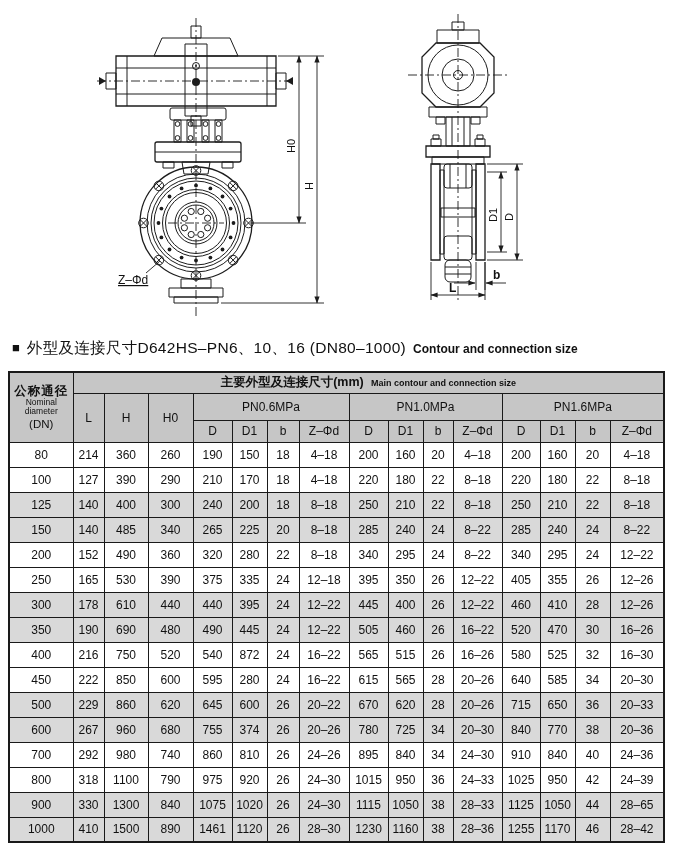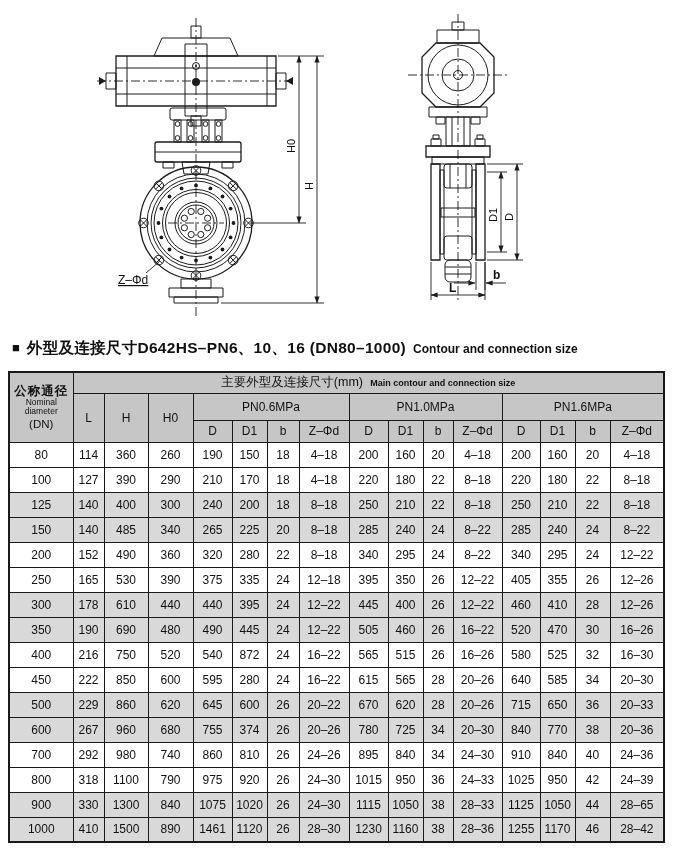--- a/index.html
+++ b/index.html
@@ -20,40 +20,40 @@
   .cl { stroke:#1c1c1c; stroke-width:0.9; fill:none; stroke-dasharray:9 3 2 3; }
   .fl { fill:#1c1c1c; stroke:none; }
   .dim { stroke:#1c1c1c; stroke-width:0.9; fill:none; }
   text.dimlbl { fill:#111; stroke:none; font-size:11px; font-family:"Liberation Sans",sans-serif; }
   text.dimlbl.b { font-weight:bold; font-size:12px; }
   text.zlbl { fill:#111; stroke:none; font-size:12px; text-decoration:underline; font-family:"Liberation Sans",sans-serif; }
 
   
   .heading { display:flex; align-items:baseline; gap:7px; padding:4px 0 0 12px; white-space:nowrap; }
   .heading .marker { font-size:13px; font-weight:bold; transform:translateY(-1px); }
-  .heading .zh { font-size:15.5px; font-weight:bold; letter-spacing:0.3px; }
+  .heading .zh { font-size:15.5px; font-weight:normal; letter-spacing:0.3px; }
   .heading .en { font-size:12px; font-weight:bold; }
 
   
   table.dims {
     border-collapse:collapse; table-layout:fixed;
     width:608px; margin:12px 0 0 8px;
     border:2px solid #1a1a1a;
   }
   table.dims th, table.dims td {
     border:1px solid #1a1a1a; text-align:center; vertical-align:middle;
     font-size:12px; padding:0; overflow:hidden;
   }
   table.dims thead th { background:#c6c6c6; font-weight:normal; }
   th.nominal { line-height:1.05; }
   th.nominal .zh { font-size:12.5px; font-weight:bold; letter-spacing:1px; }
   th.nominal .en { font-size:8.5px; }
   th.nominal .dn { font-size:11.5px; padding-top:2px; }
   th.spanhdr { height:21px; }
-  th.spanhdr .zh { font-size:12.5px; font-weight:normal;margin-top:29px; }
+  th.spanhdr .zh { font-size:12.5px; font-weight:bold;margin-top:29px; }
   th.spanhdr .en { font-size:9px; font-weight:bold; padding-left:4px; }
   tr.grp th { height:27px; font-size:12px; }
   tr.sub th { height:22px; font-size:12px; }
   table.dims td { height:25px; background:#ffffff; }
   table.dims tr.shaded td { background:#d9d9d9; }
 </style>
 </head>
 <body>
 
 <div class="page">
@@ -300,21 +300,21 @@
         <th>Z–Φd</th>
         <th>D</th>
         <th>D1</th>
         <th>b</th>
         <th>Z–Φd</th>
       </tr>
     </thead>
     <tbody>
         <tr>
           <td>80</td>
-          <td>114</td>
+          <td>214</td>
           <td>360</td>
           <td>260</td>
           <td>190</td>
           <td>150</td>
           <td>18</td>
           <td>4–18</td>
           <td>200</td>
           <td>160</td>
           <td>20</td>
           <td>4–18</td>

